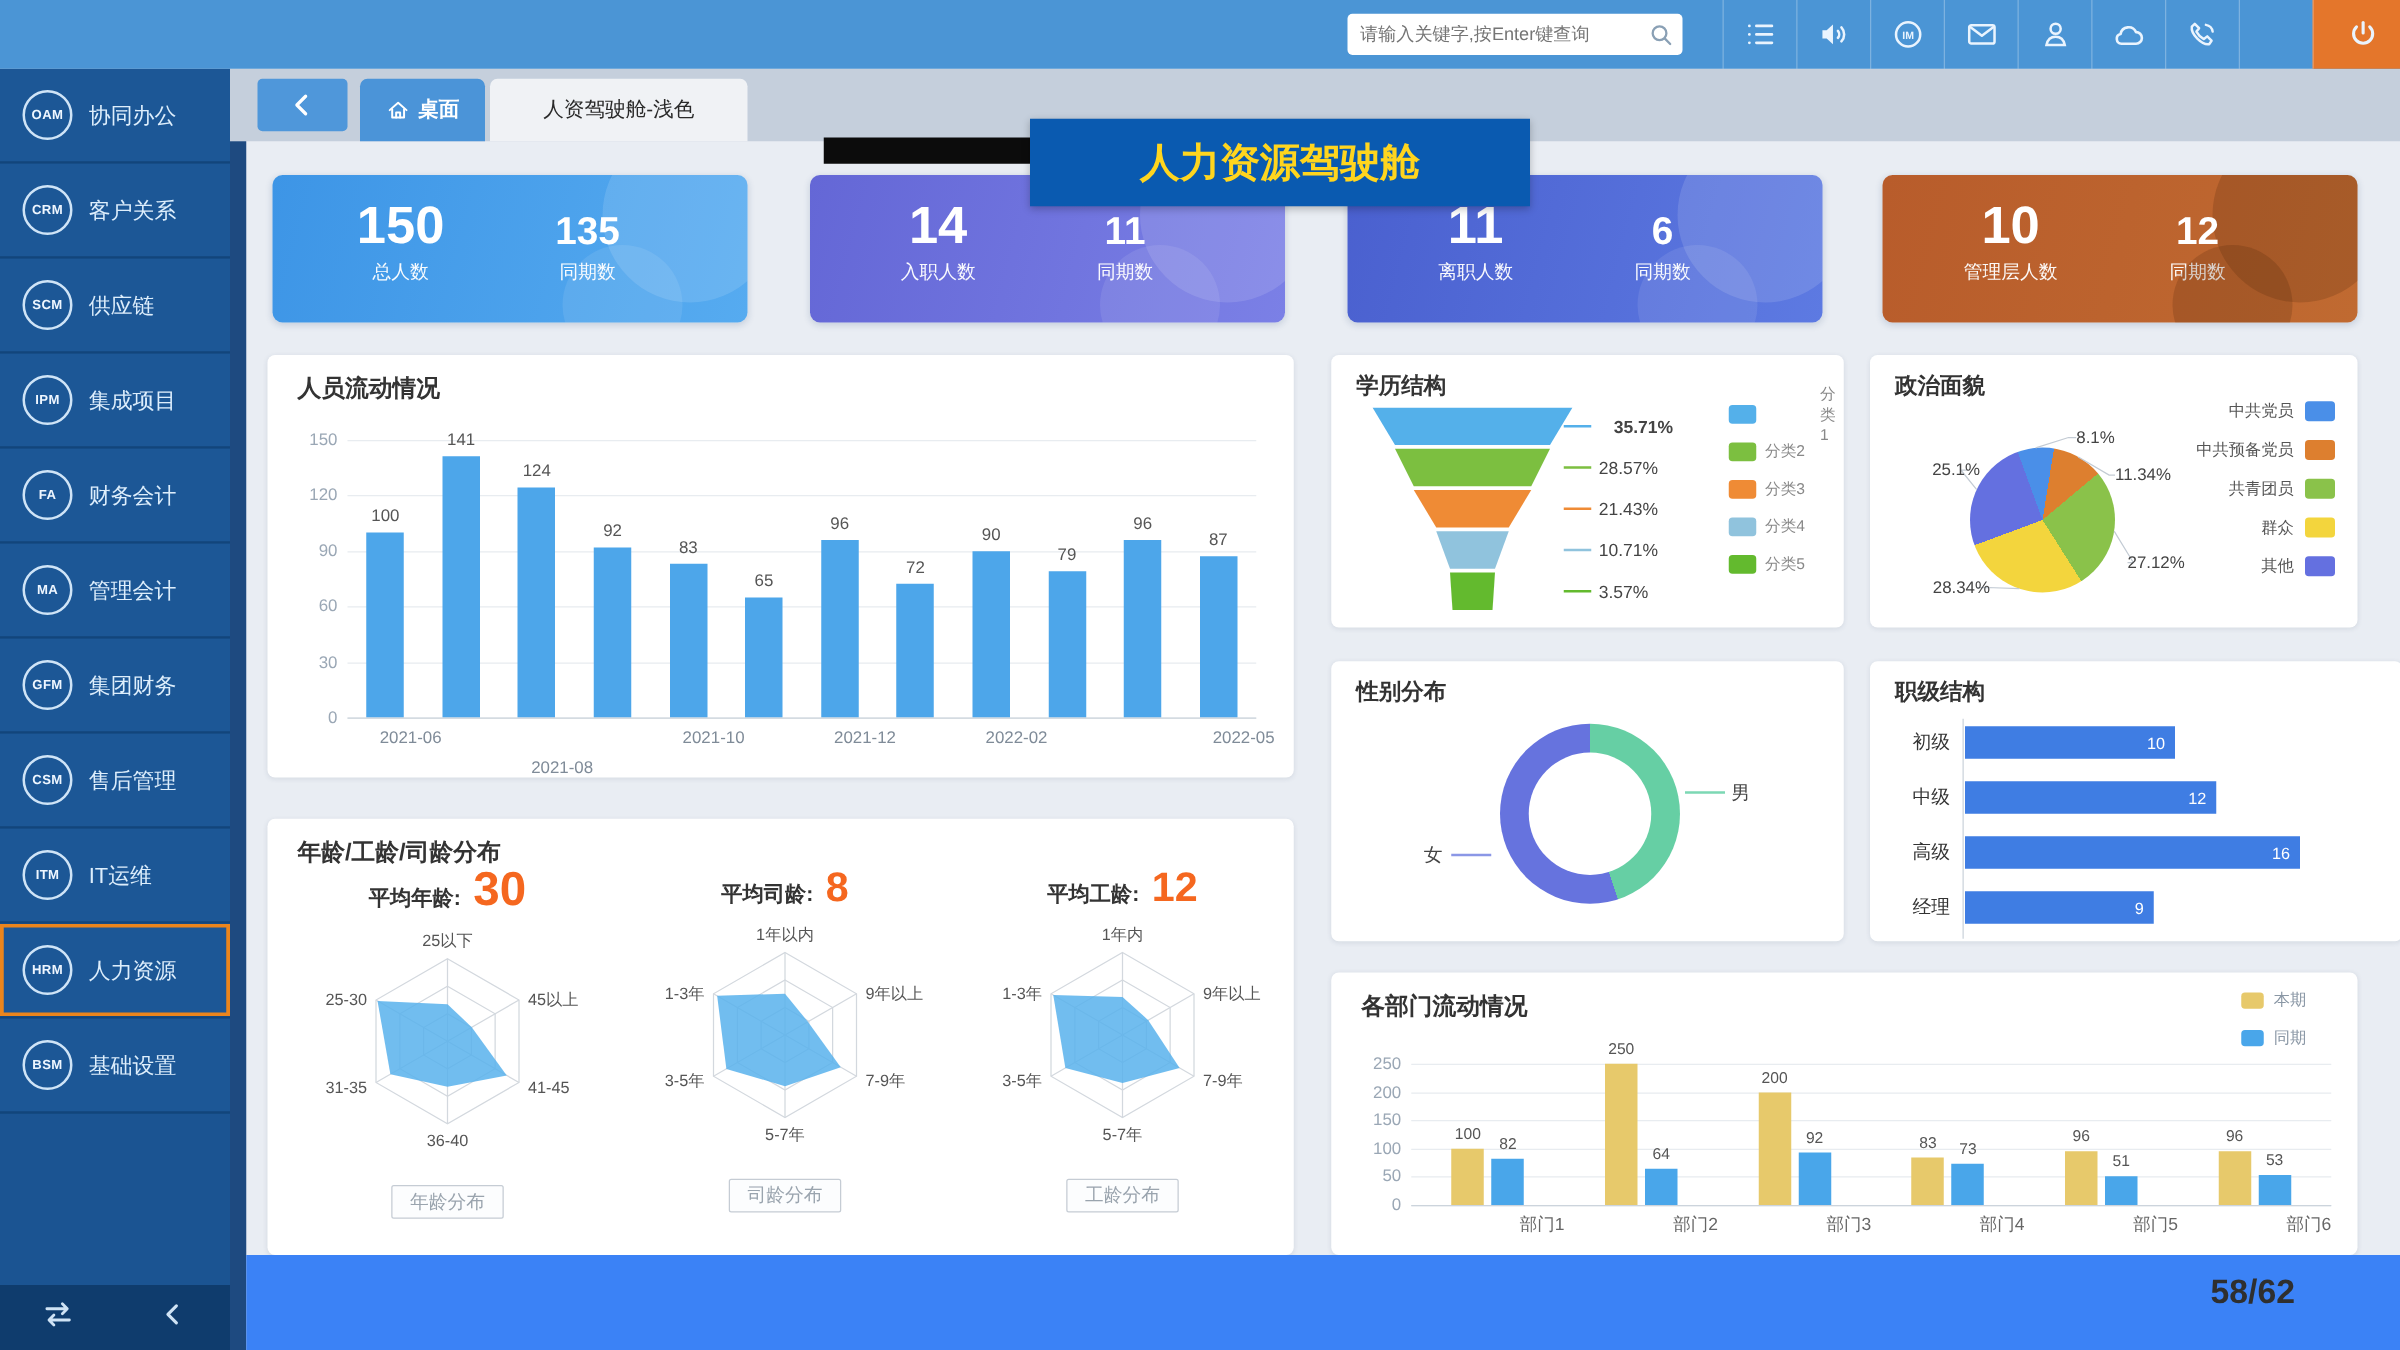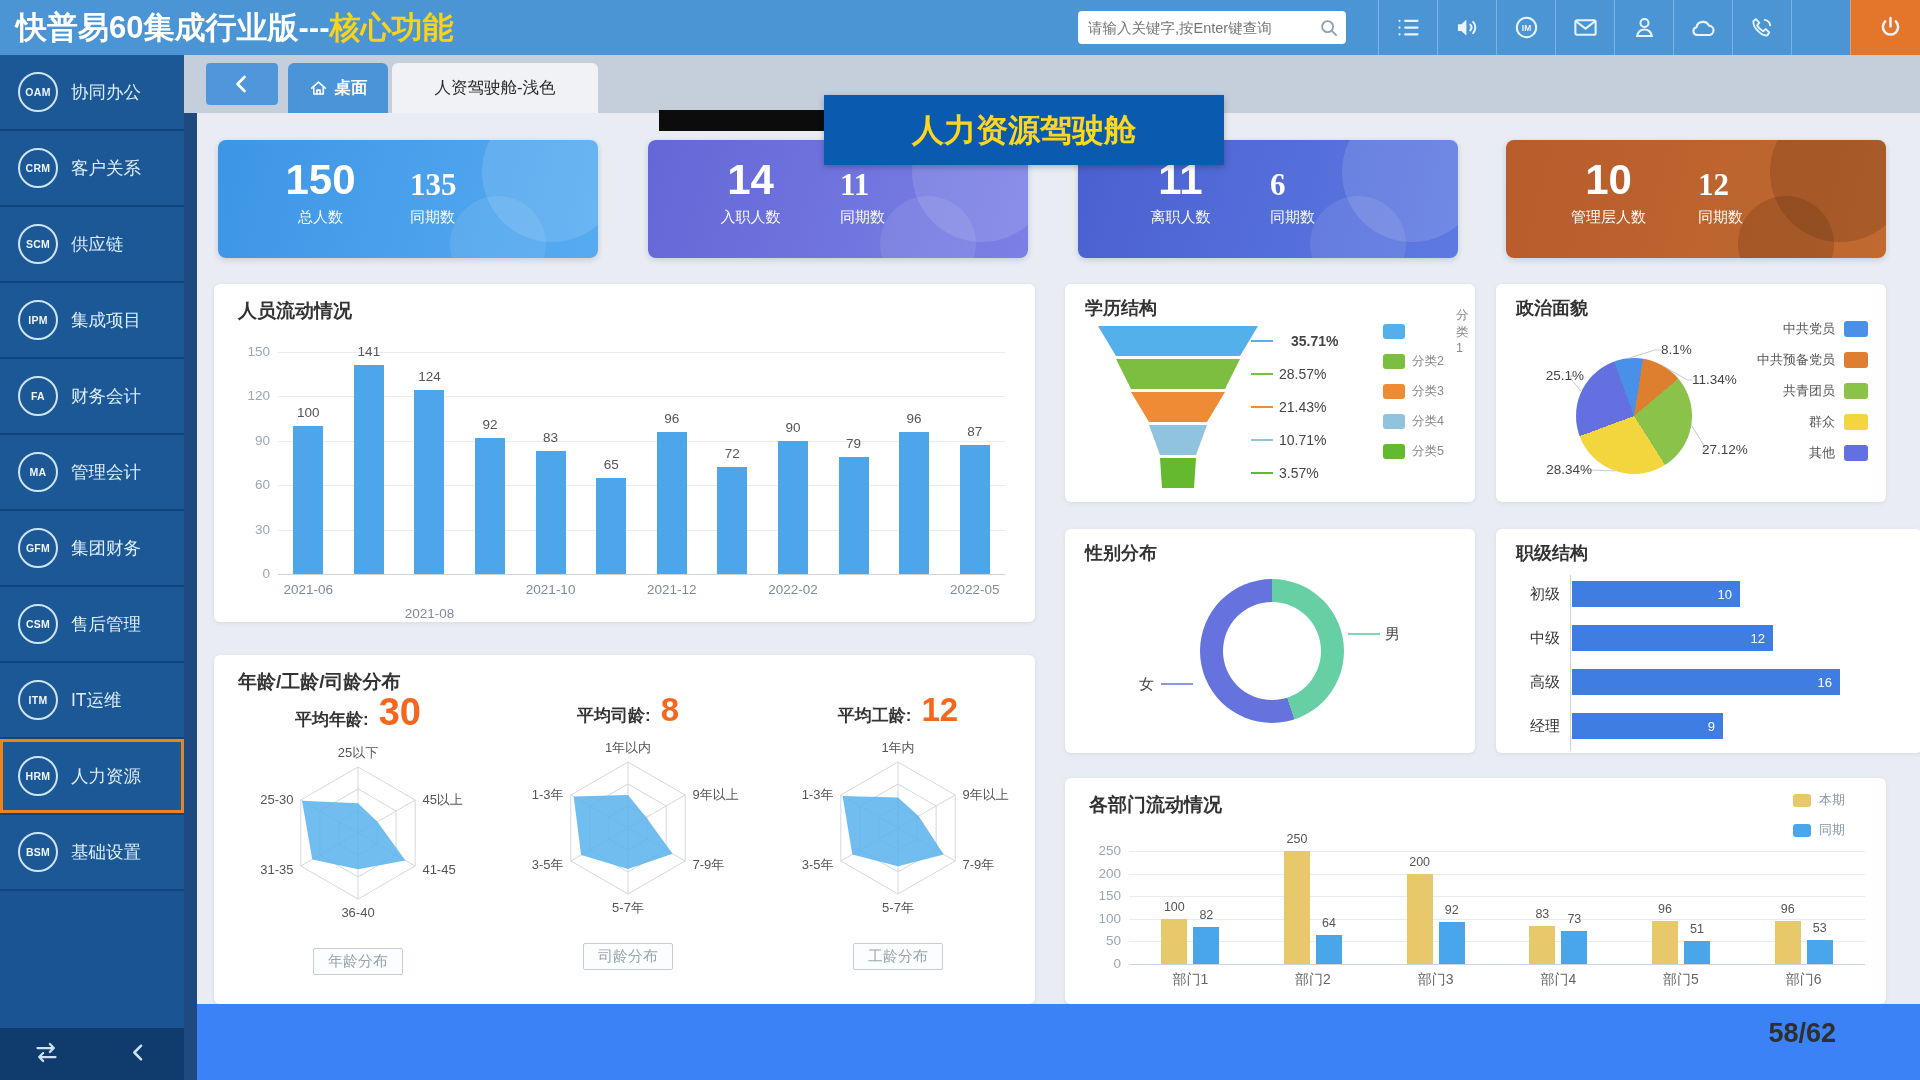--- a/index.html
+++ b/index.html
@@ -33,21 +33,21 @@
   
   .kpi{top:140px;width:380px;height:118px;border-radius:8px;overflow:hidden;color:#fff;box-shadow:0 2px 6px rgba(30,60,110,.18);}
   .kpi:before{content:"";position:absolute;width:140px;height:140px;border-radius:50%;right:-24px;top:-38px;background:rgba(255,255,255,.12);}
   .kpi:after{content:"";position:absolute;width:96px;height:96px;border-radius:50%;right:52px;bottom:-34px;background:rgba(255,255,255,.09);}
   .kpi.blue{background:linear-gradient(105deg,#3d95e6,#56abf0);}
   .kpi.purple{background:linear-gradient(105deg,#6467d6,#7b80e6);}
   .kpi.indigo{background:linear-gradient(105deg,#4a60cf,#5d7ae2);}
   .kpi.orange{background:linear-gradient(105deg,#b85c2b,#c06a31);}
   .kpi.orange:before,.kpi.orange:after{background:rgba(60,25,8,.18);}
   .kpi-g1{position:absolute;left:40px;top:18px;width:125px;text-align:center;}
-  .kpi-g2{position:absolute;left:192px;top:28px;width:120px;text-align:left;font-family:Liberation Serif, serif;}
+  .kpi-g2{position:absolute;left:192px;top:28px;width:120px;text-align:center;}
   .kpi-val{font-size:42px;font-weight:bold;line-height:1.05;}
   .kpi-sub{font-size:31px;font-weight:bold;line-height:1.1;}
   .kpi-lab{font-size:15px;margin-top:6px;opacity:.96;}
   
   #blackstrip{left:659px;top:110px;width:166px;height:21px;background:#0c0c0c;z-index:44;}
   #overlay-title{left:824px;top:95px;width:400px;height:70px;background:#0a5ab0;z-index:45;text-align:center;line-height:70px;font-size:32px;font-weight:bold;color:#ffd51e;box-shadow:0 2px 6px rgba(0,0,0,.25);}
   
   .card{background:#fff;border-radius:6px;box-shadow:0 1px 4px rgba(40,60,90,.10);}
   .card h3{position:absolute;left:24px;top:14px;margin:0;font-size:19px;font-weight:bold;color:#333;}
   .card.small h3{left:20px;top:12px;font-size:18px;}
@@ -56,21 +56,21 @@
   #pol-card{left:1496px;top:284px;width:390px;height:218px;}
   #gender-card{left:1065px;top:529px;width:410px;height:224px;}
   #rank-card{left:1496px;top:529px;width:426px;height:224px;}
   #radar-card{left:214px;top:655px;width:821px;height:349px;}
   #dept-card{left:1065px;top:778px;width:821px;height:226px;}
   
   .gridline{position:absolute;height:1px;background:#e8ecf0;}
   .ytick{position:absolute;font-size:13.5px;color:#9aa7b5;text-align:right;}
   .bar{position:absolute;background:#4da6ea;}
   .barval{position:absolute;font-size:13.5px;color:#555;text-align:center;}
-  .xtick{position:absolute;font-size:13.5px;color:#7f8b98;text-align:center;}
+  .xtick{position:absolute;font-size:13.5px;color:#7f8b98;text-align:right;}
   .axisline{position:absolute;background:#ccd4dc;}
   .fun-lab{position:absolute;font-size:14px;color:#444;}
   .fun-conn{position:absolute;height:2px;}
   .leg-row{position:absolute;display:flex;align-items:center;}
   .leg-sw{border-radius:3px;flex:none;}
   .pie-lab{position:absolute;font-size:13.5px;color:#444;}
   .donut-lab{position:absolute;font-size:15px;color:#444;}
   .rank-lab{position:absolute;font-size:15px;color:#333;text-align:right;line-height:26px;}
   .rank-bar{position:absolute;height:26px;background:#3f7de3;color:#fff;font-size:13px;display:flex;align-items:center;justify-content:flex-end;padding-right:8px;box-sizing:border-box;}
   .radar-col{position:absolute;top:40px;width:260px;display:flex;flex-direction:column;align-items:center;}
@@ -80,21 +80,20 @@
   
   #bottomstrip{left:197px;top:1004px;width:1723px;height:76px;background:#3b82f6;z-index:35;}
   #pagenum{position:absolute;right:84px;top:14px;font-size:27px;font-weight:bold;color:#2f2f2f;}
 </style>
 </head>
 <body>
 
 <div id="app">
 
   <header class="a" id="topbar">
-    <div class="a" id="app-title"><span>快普易60集成行业版---</span><span class="accent">核心功能</span></div>
     <div class="a" id="searchbox">
       <input type="text" placeholder="请输入关键字,按Enter键查询" style="">
       <span class="sicon"><svg viewBox="0 0 24 24" width="22" height="22" fill="none" stroke="currentColor" stroke-width="2" stroke-linecap="round">
             <circle cx="10.5" cy="10.5" r="6"></circle>
             <path d="M15.2 15.2l4.6 4.6"></path>
           </svg></span>
     </div>
     <div class="a" id="topbar-icons">
         <div class="topcell">
           <span>

